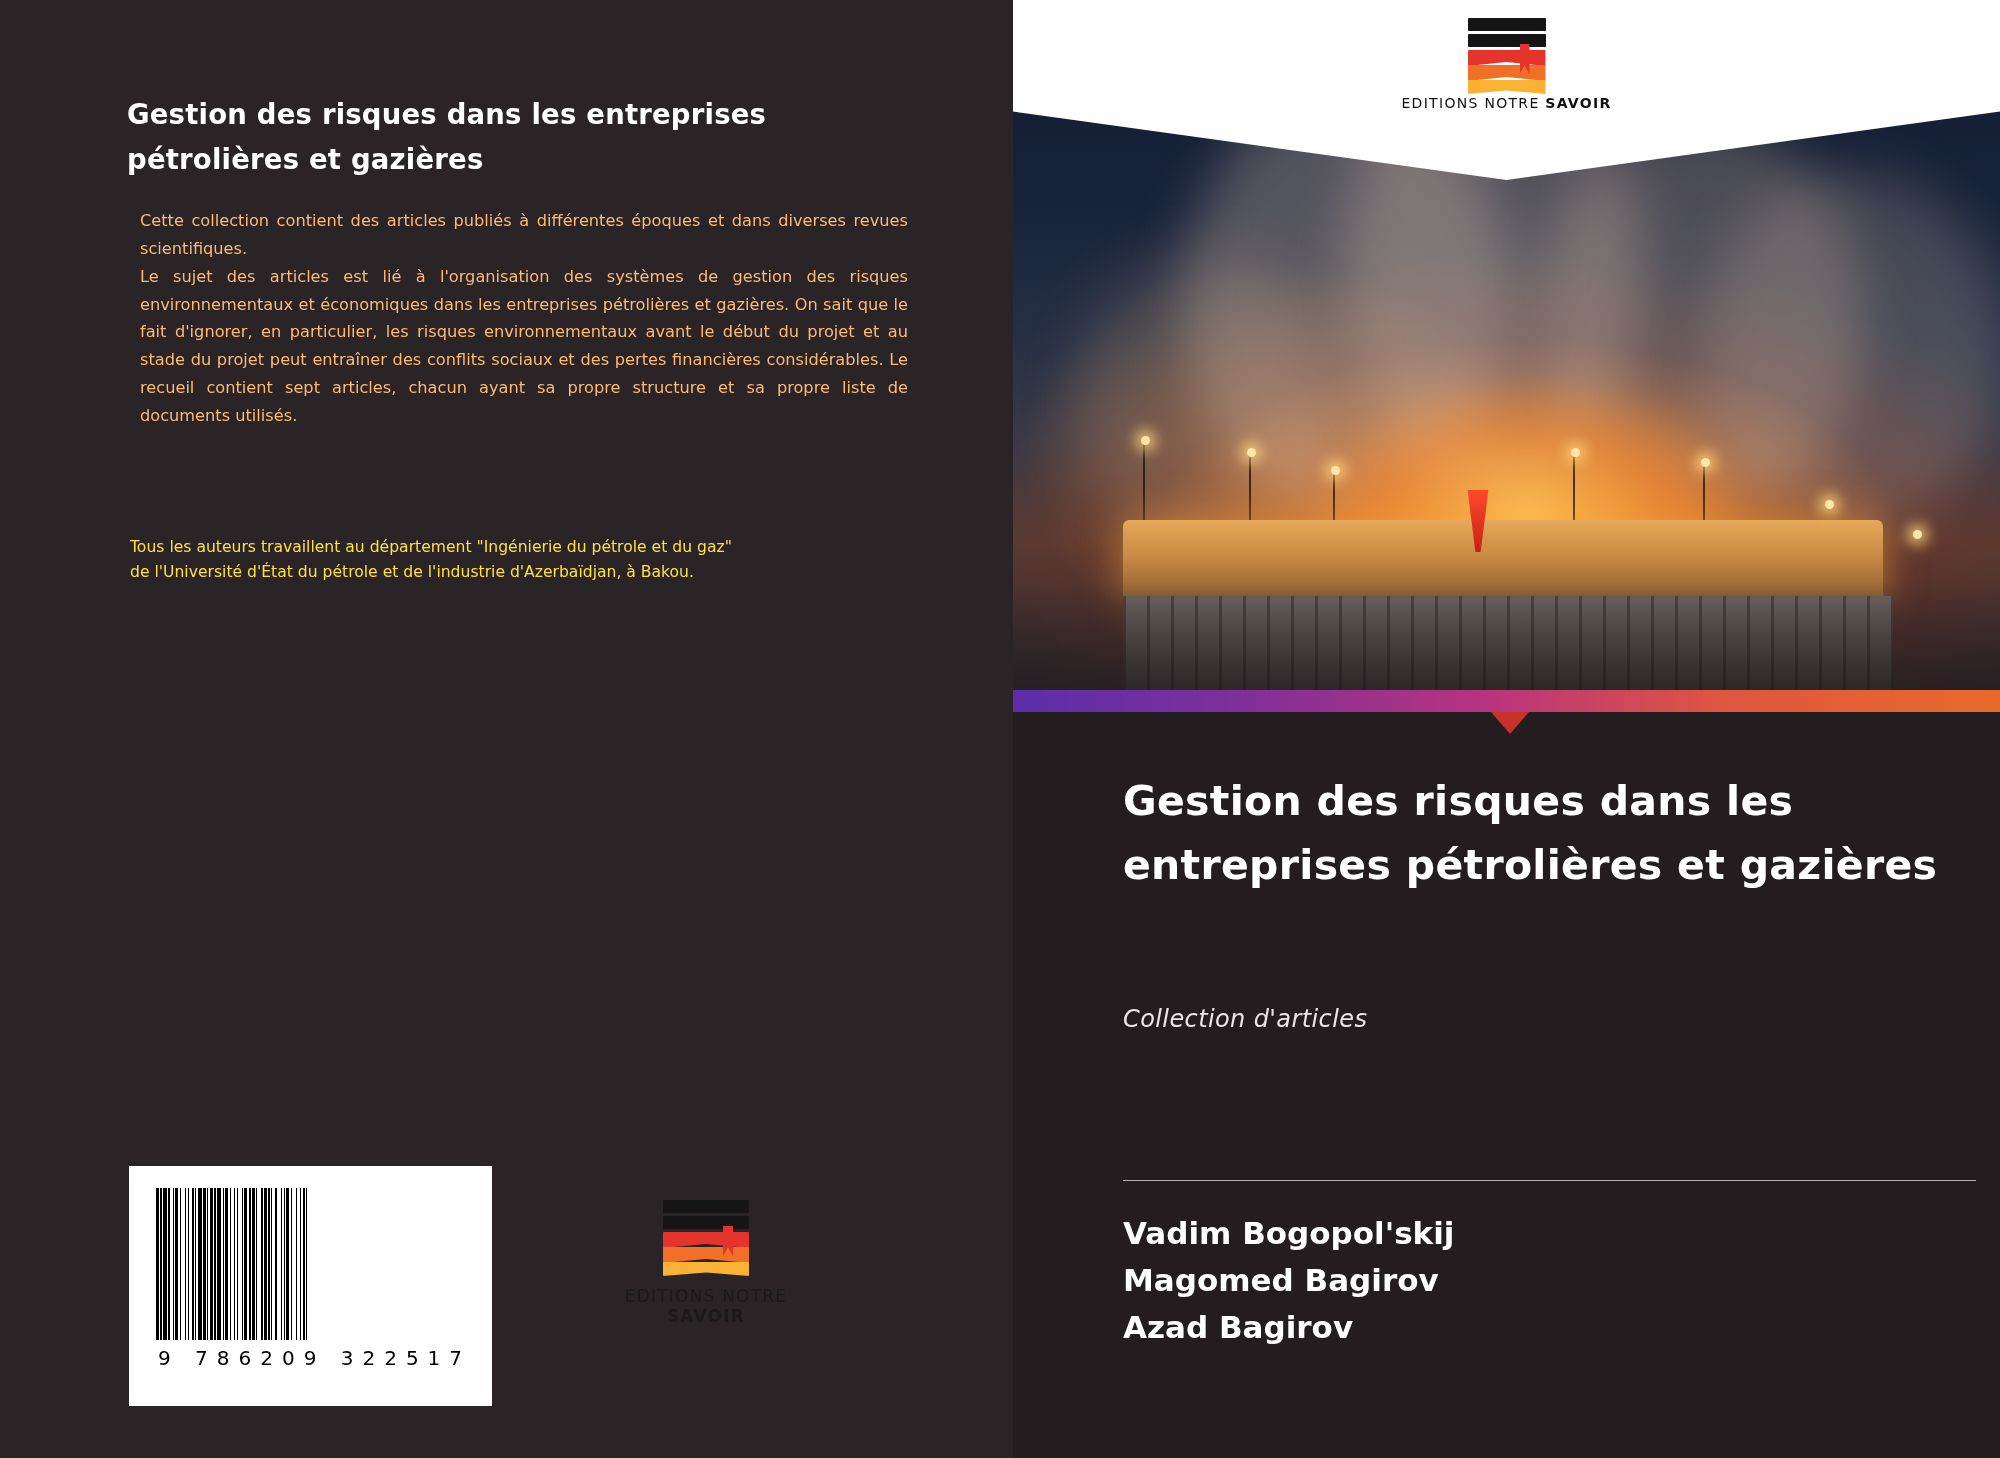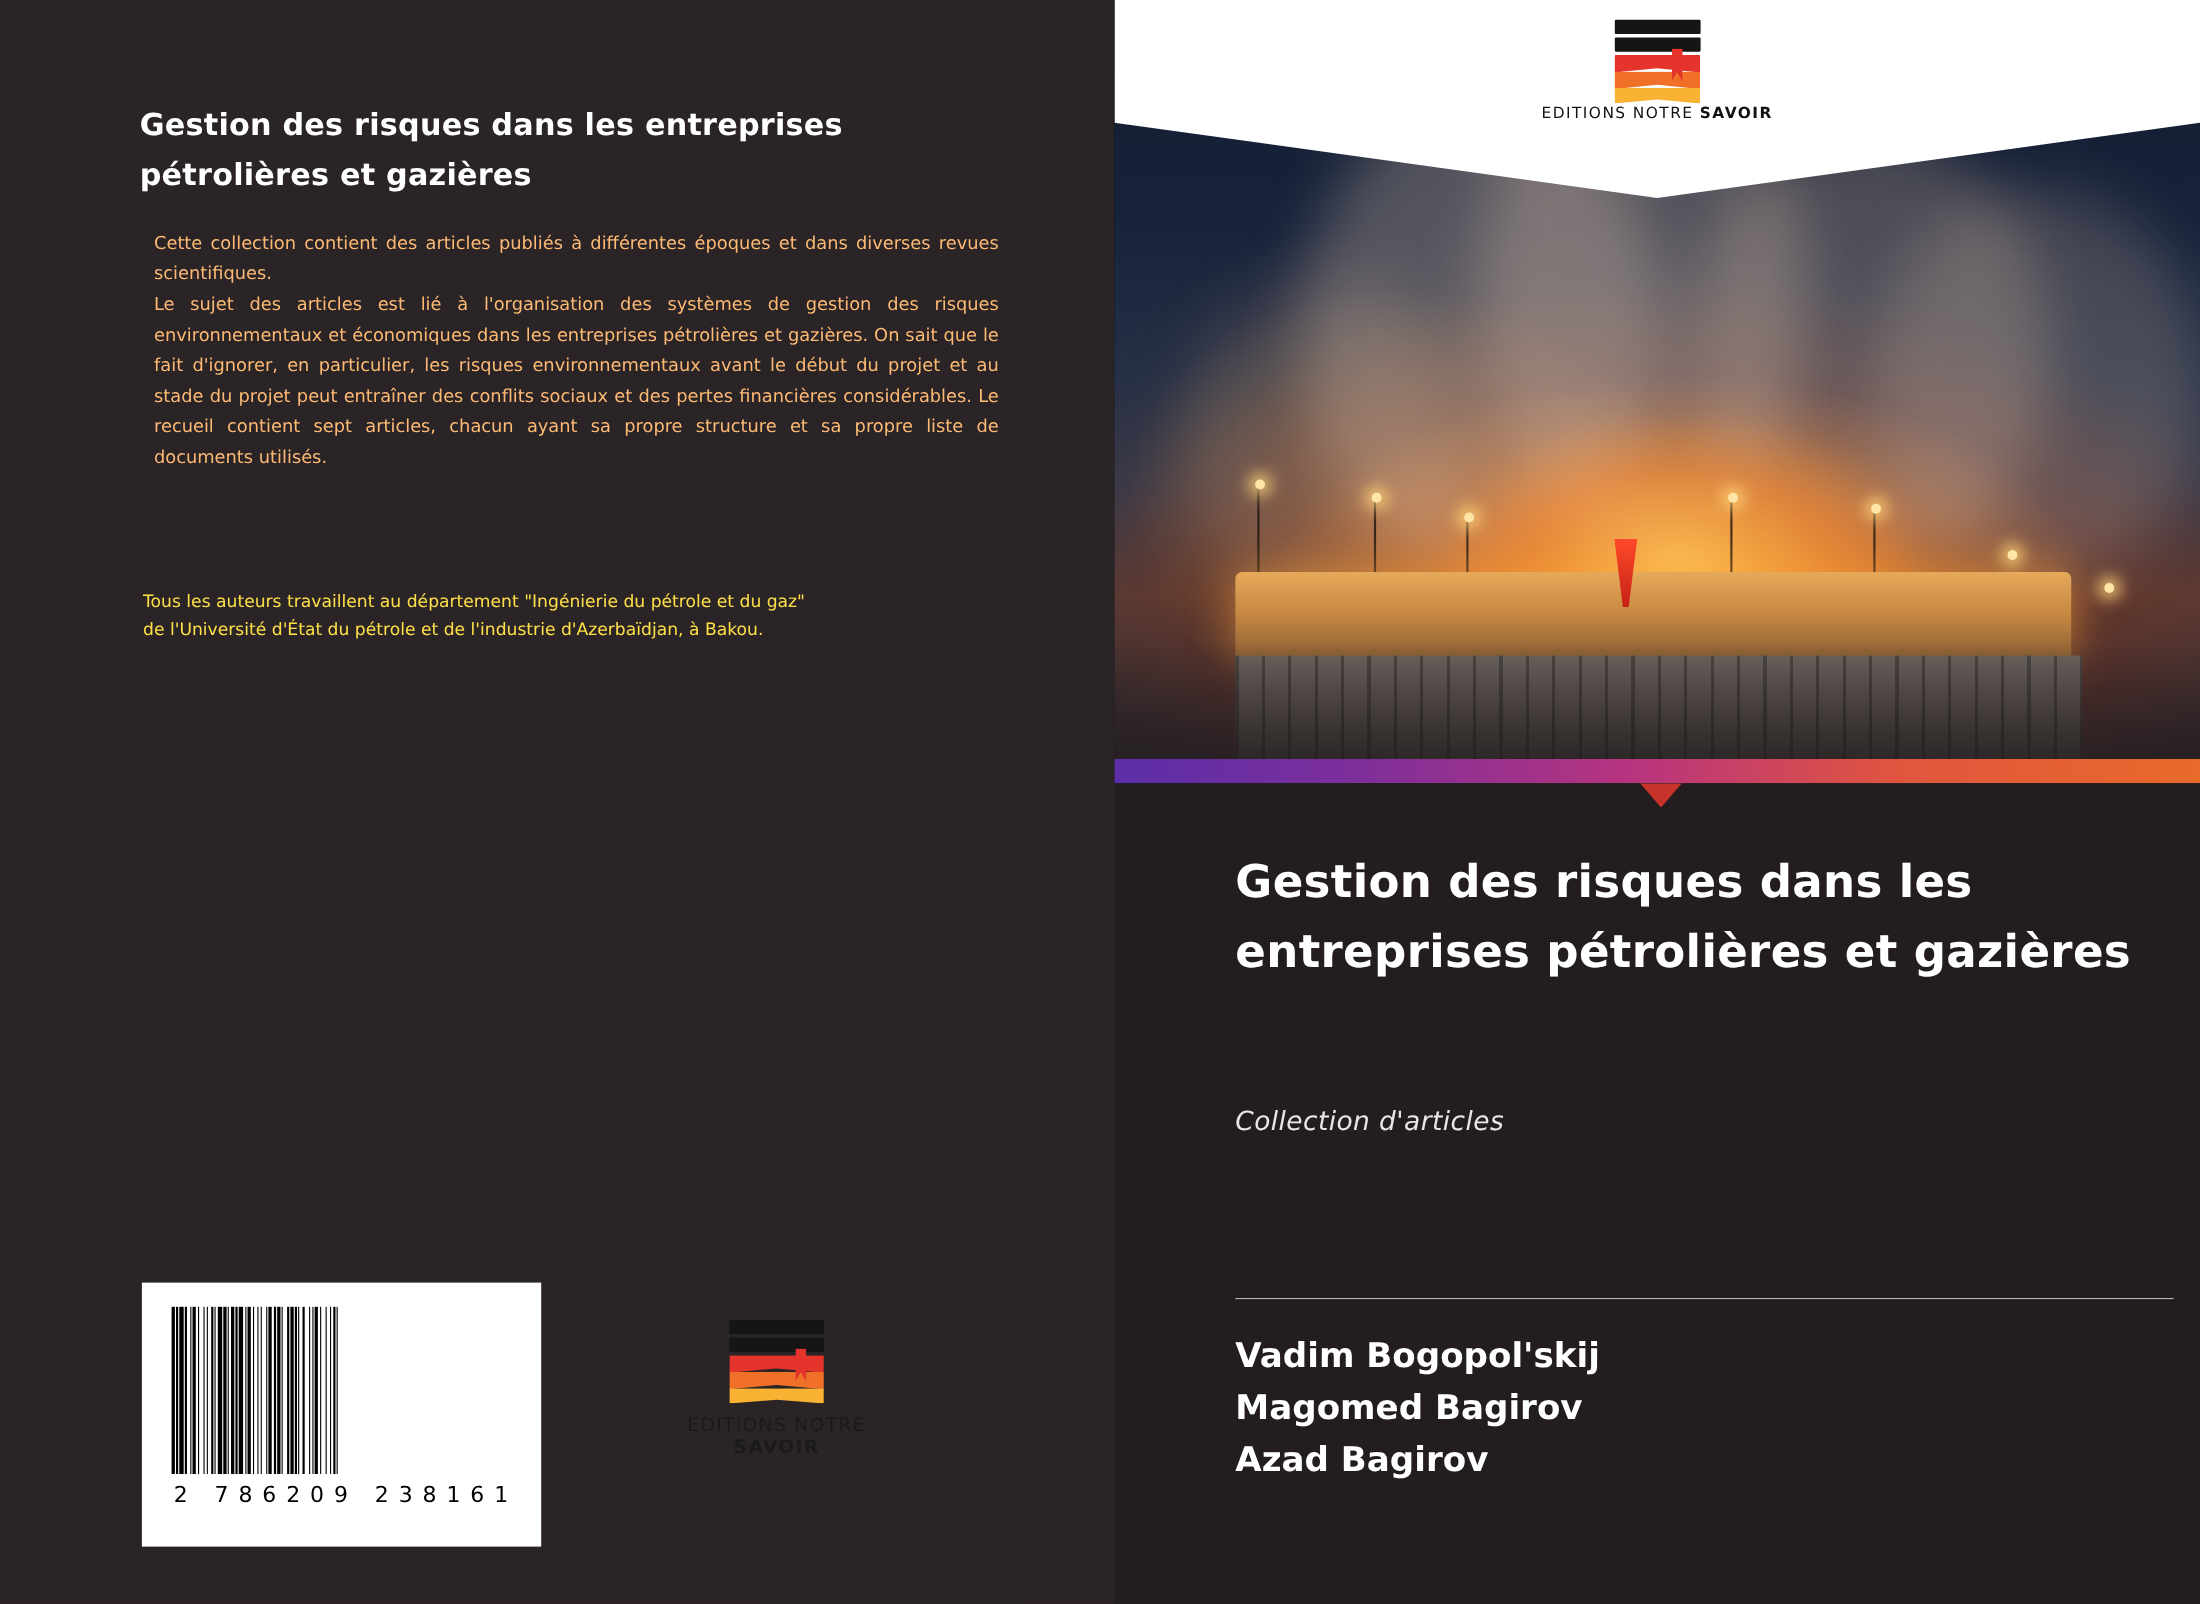--- a/index.html
+++ b/index.html
@@ -407,21 +407,21 @@
           <i style="width: 4px; background: transparent;"></i>
           <i style="width: 1px; background: rgb(0, 0, 0);"></i>
           <i style="width: 3px; background: transparent;"></i>
           <i style="width: 1px; background: rgb(0, 0, 0);"></i>
           <i style="width: 2px; background: transparent;"></i>
           <i style="width: 2px; background: rgb(0, 0, 0);"></i>
           <i style="width: 1px; background: transparent;"></i>
           <i style="width: 1px; background: rgb(0, 0, 0);"></i>
           <i style="width: 3px; background: transparent;"></i>
         </div>
-      <div class="barcode-digits">2 786209 238161</div>
+      <div class="barcode-digits">9 786209 322517</div>
     </div>
 
     <div class="pub-logo-back">
       <div class="logo-mark">
         <span class="bar b1"></span>
         <span class="bar b2"></span>
         <span class="bar b3"></span>
         <span class="bar b4"></span>
         <span class="bar b5"></span>
         <span class="pin"></span>

